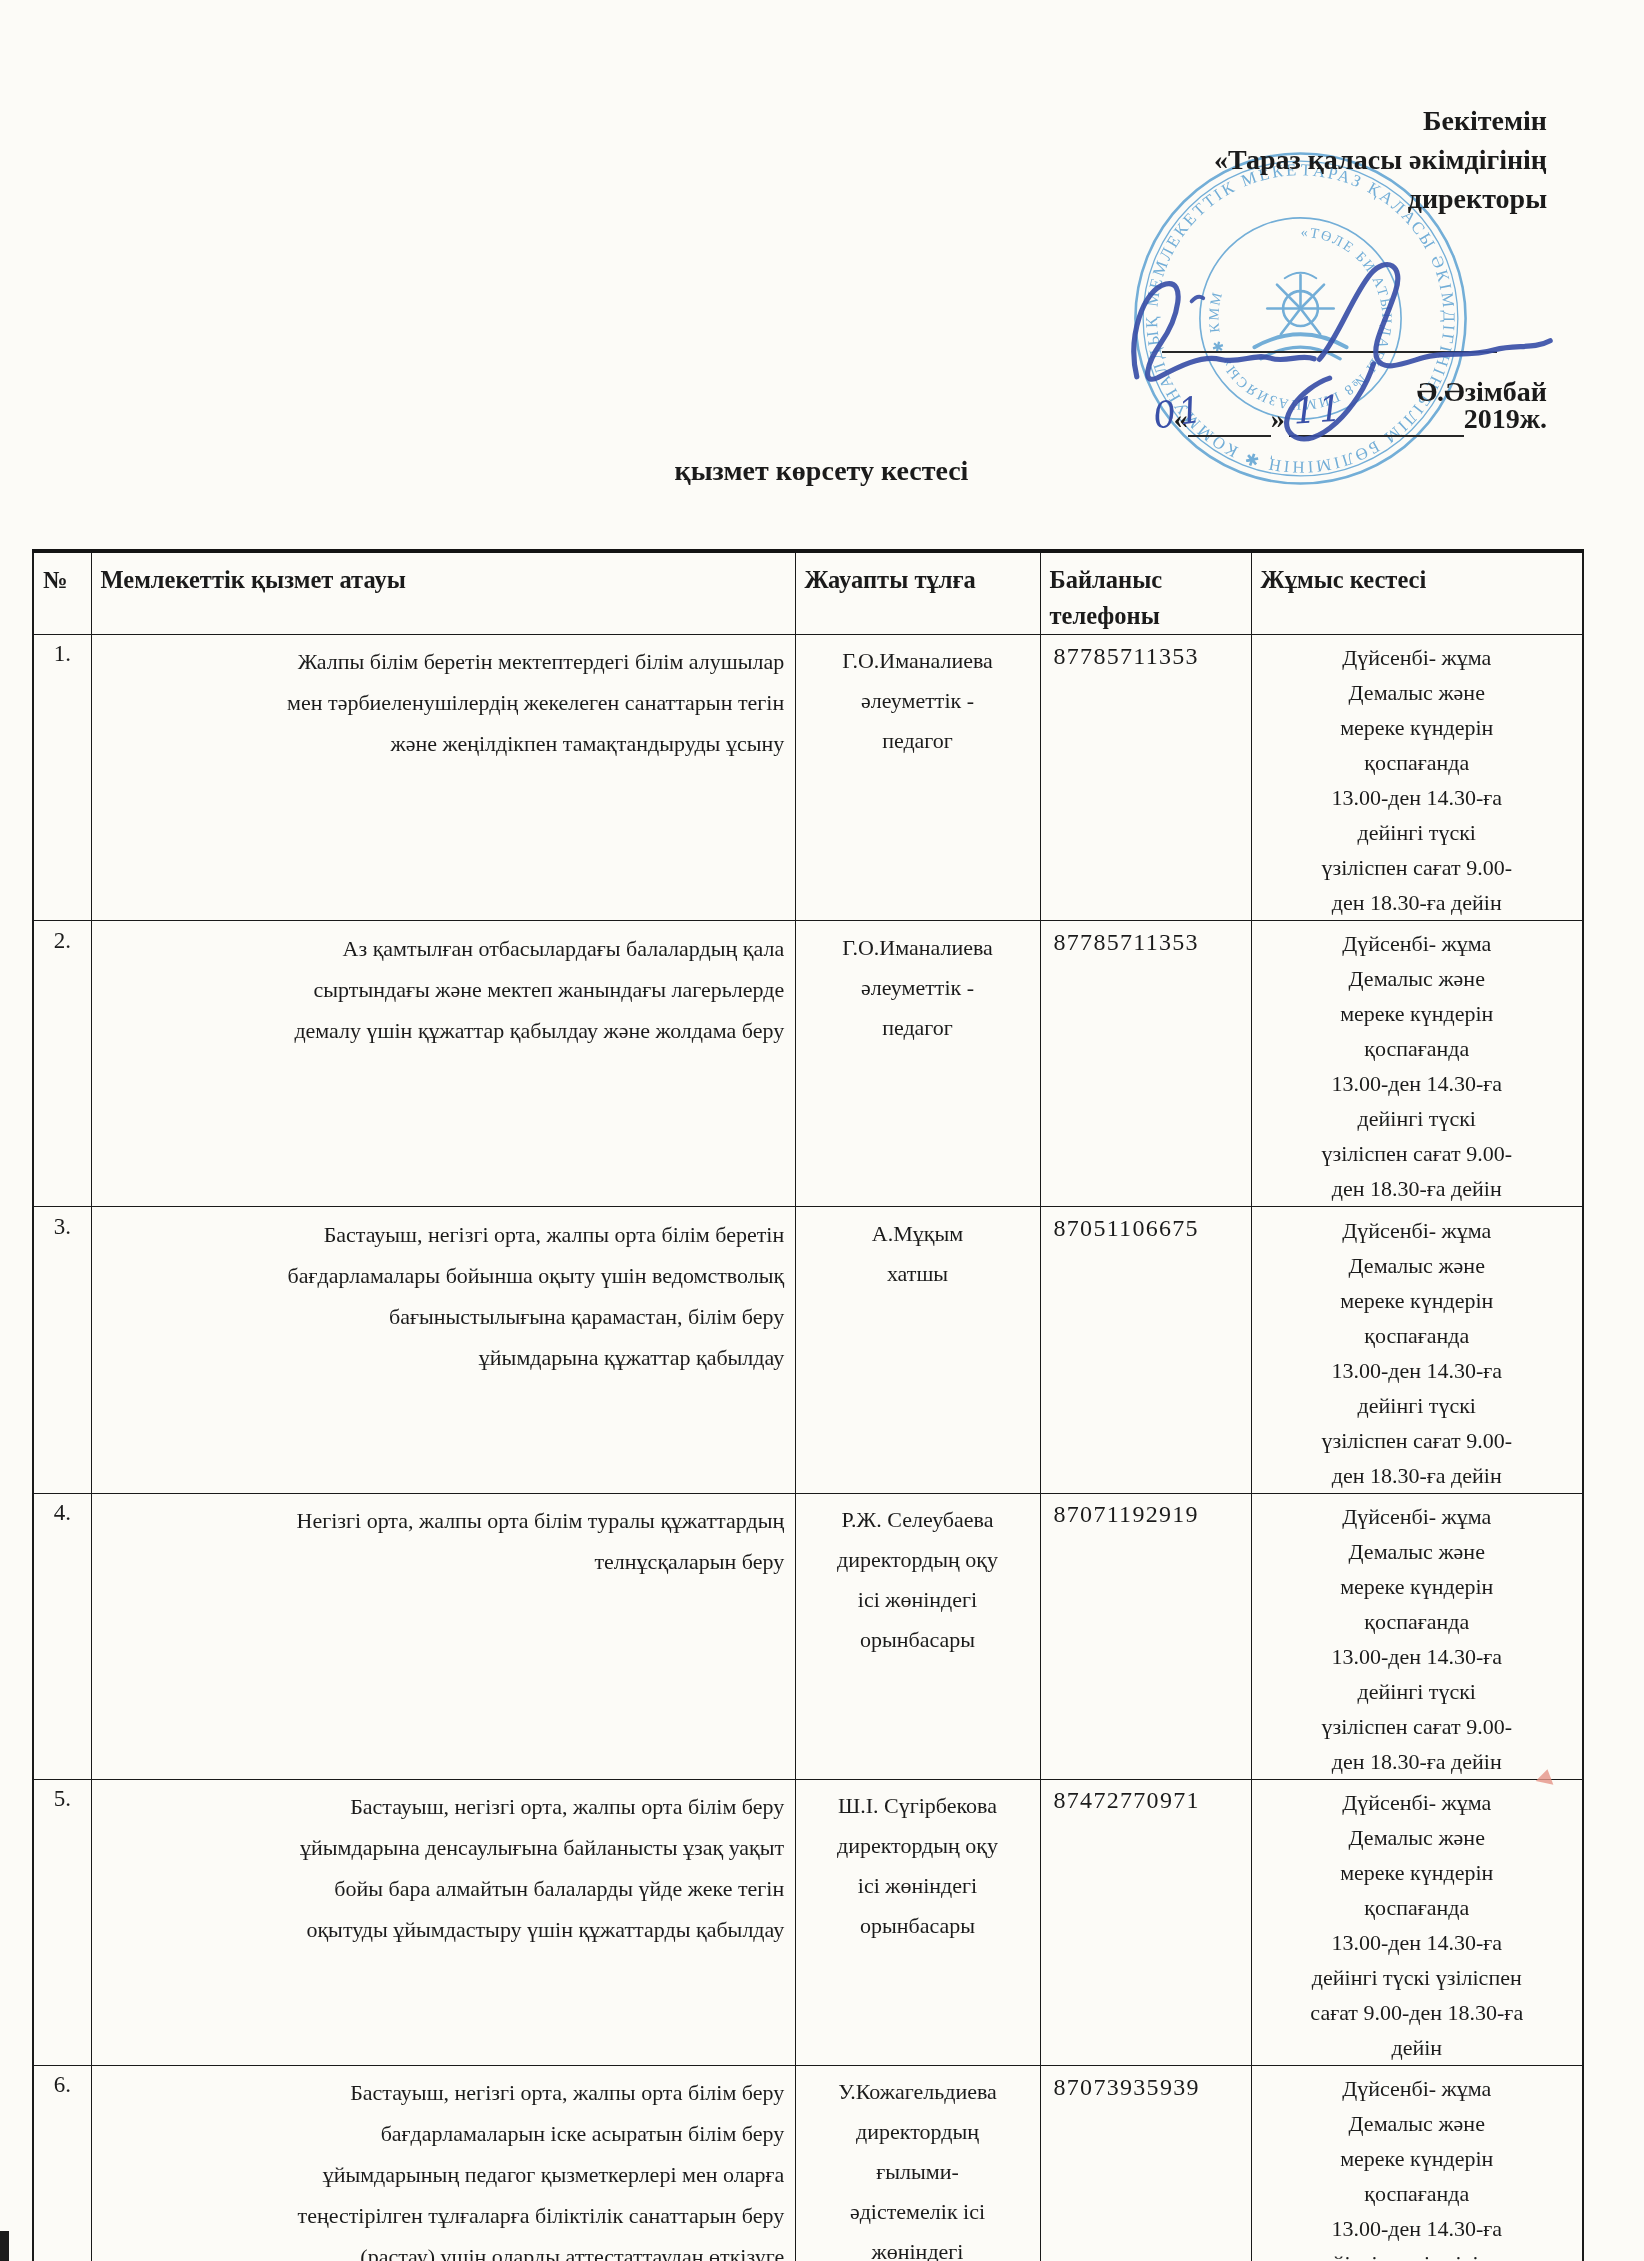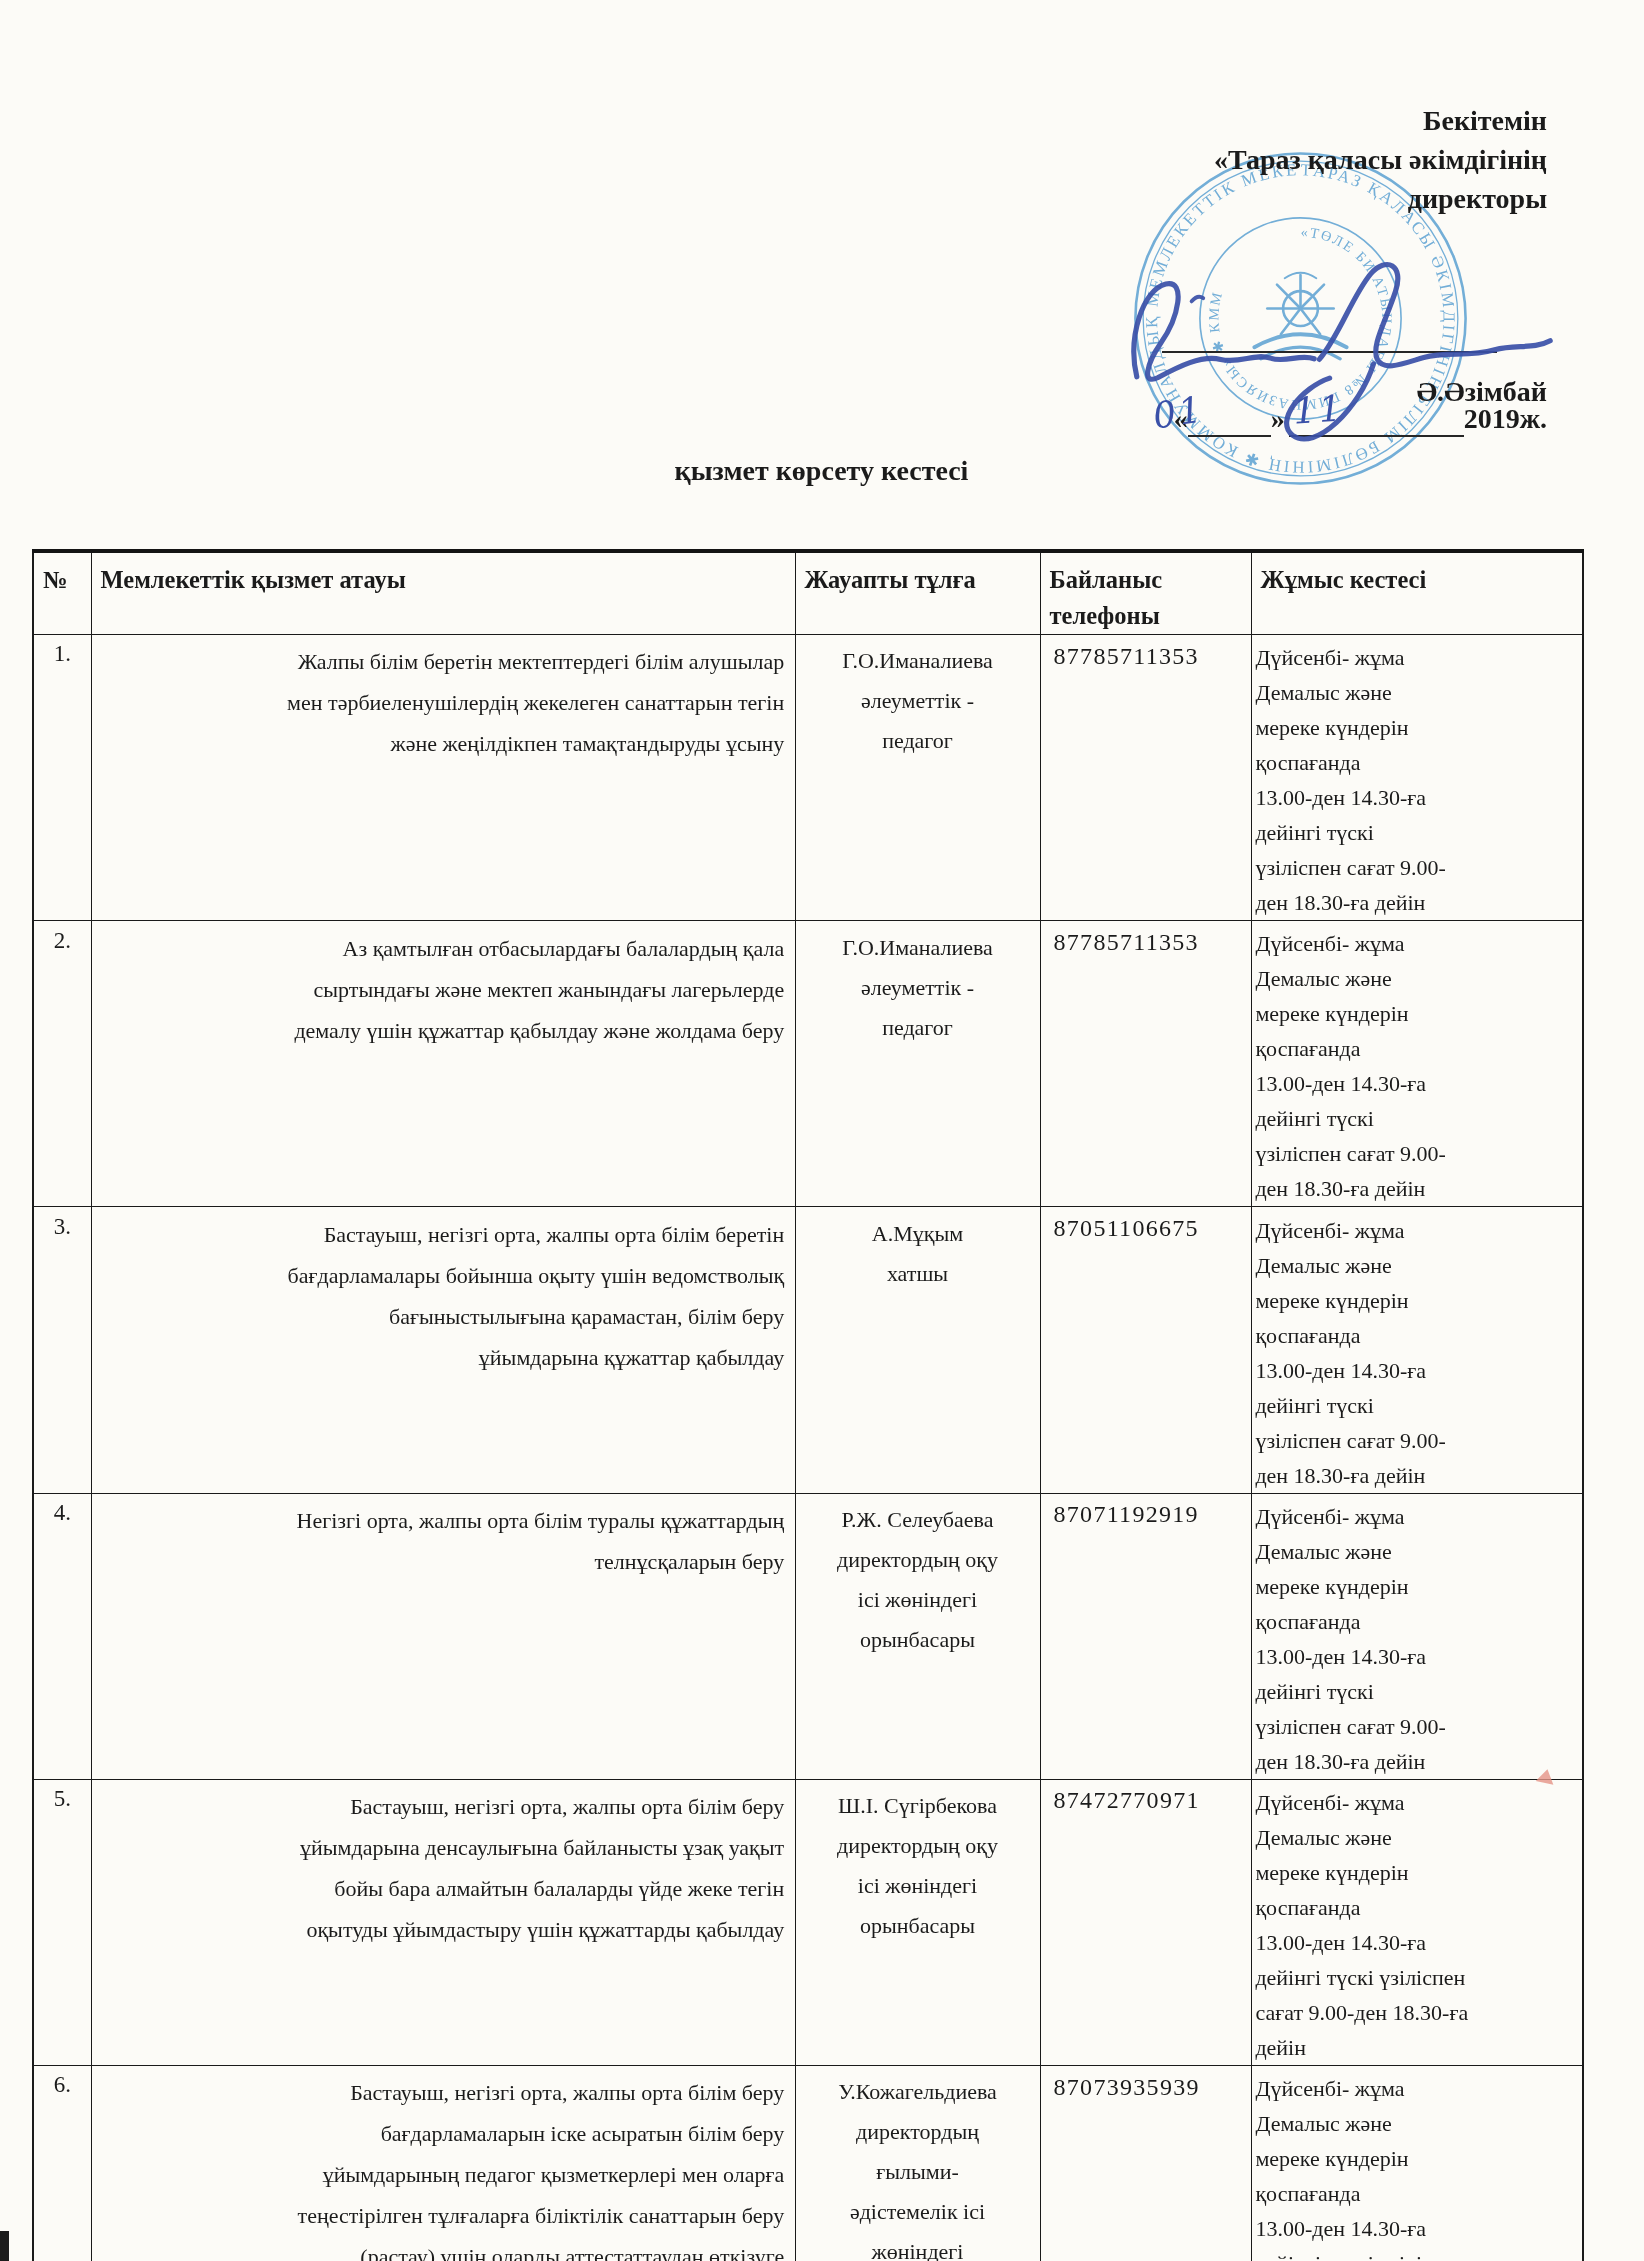--- a/index.html
+++ b/index.html
@@ -62,21 +62,21 @@
   table.services th{
     font-size:24.5px;font-weight:bold;text-align:left;
     padding:9px 3.9px 0 9px;line-height:36px;white-space:pre-line;
   }
   th.h-num{text-align:center;padding-left:1.3px;}
   th.h-schedule{padding-left:26px;}
   td.c-num{font-size:23px;text-align:center;padding-top:6.4px;}
   td.c-service{font-size:22px;text-align:right;padding:6.4px 10.3px 0;line-height:41px;white-space:pre-line;}
   td.c-person{font-size:22px;text-align:center;padding:6.4px 2.6px 0;line-height:40px;white-space:pre-line;margin-left:12px;}
   td.c-phone{font-size:24px;text-align:left;padding:7.7px 0 0 13px;letter-spacing:1.3px;}
-  td.c-schedule{font-size:22px;text-align:left;padding:5.2px 3.9px 0;line-height:35px;white-space:pre-line;}
+  td.c-schedule{font-size:22px;text-align:center;padding:5.2px 3.9px 0;line-height:35px;white-space:pre-line;}
   
   .artifact-black{
     position:absolute;left:0;top:2231px;width:9px;height:30px;
     background:#1c1c1c;z-index:6;
   }
   .artifact-red{
     position:absolute;left:1537px;top:1769px;width:0;height:0;z-index:6;
     border-left:9px solid transparent;border-right:9px solid transparent;
     border-bottom:14px solid #e59386;transform:rotate(12deg);opacity:.8;
   }

